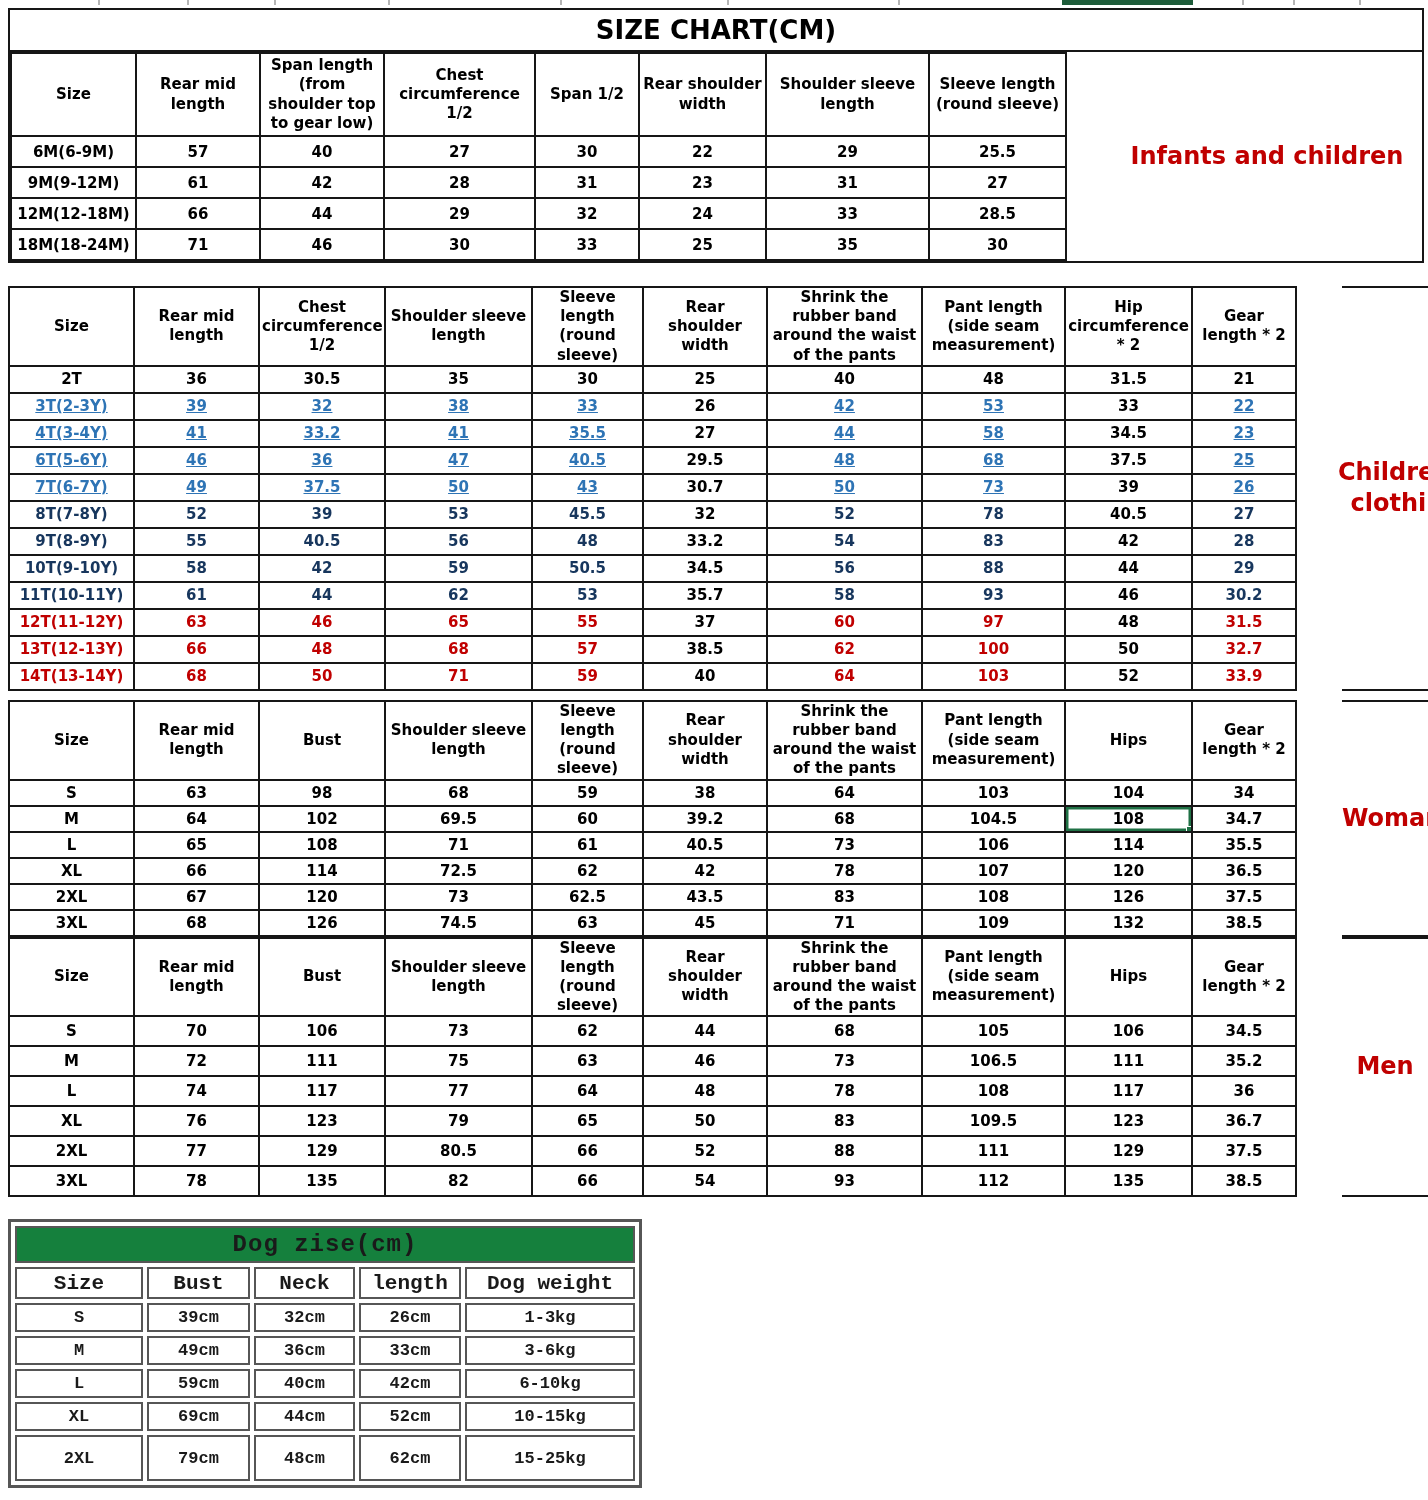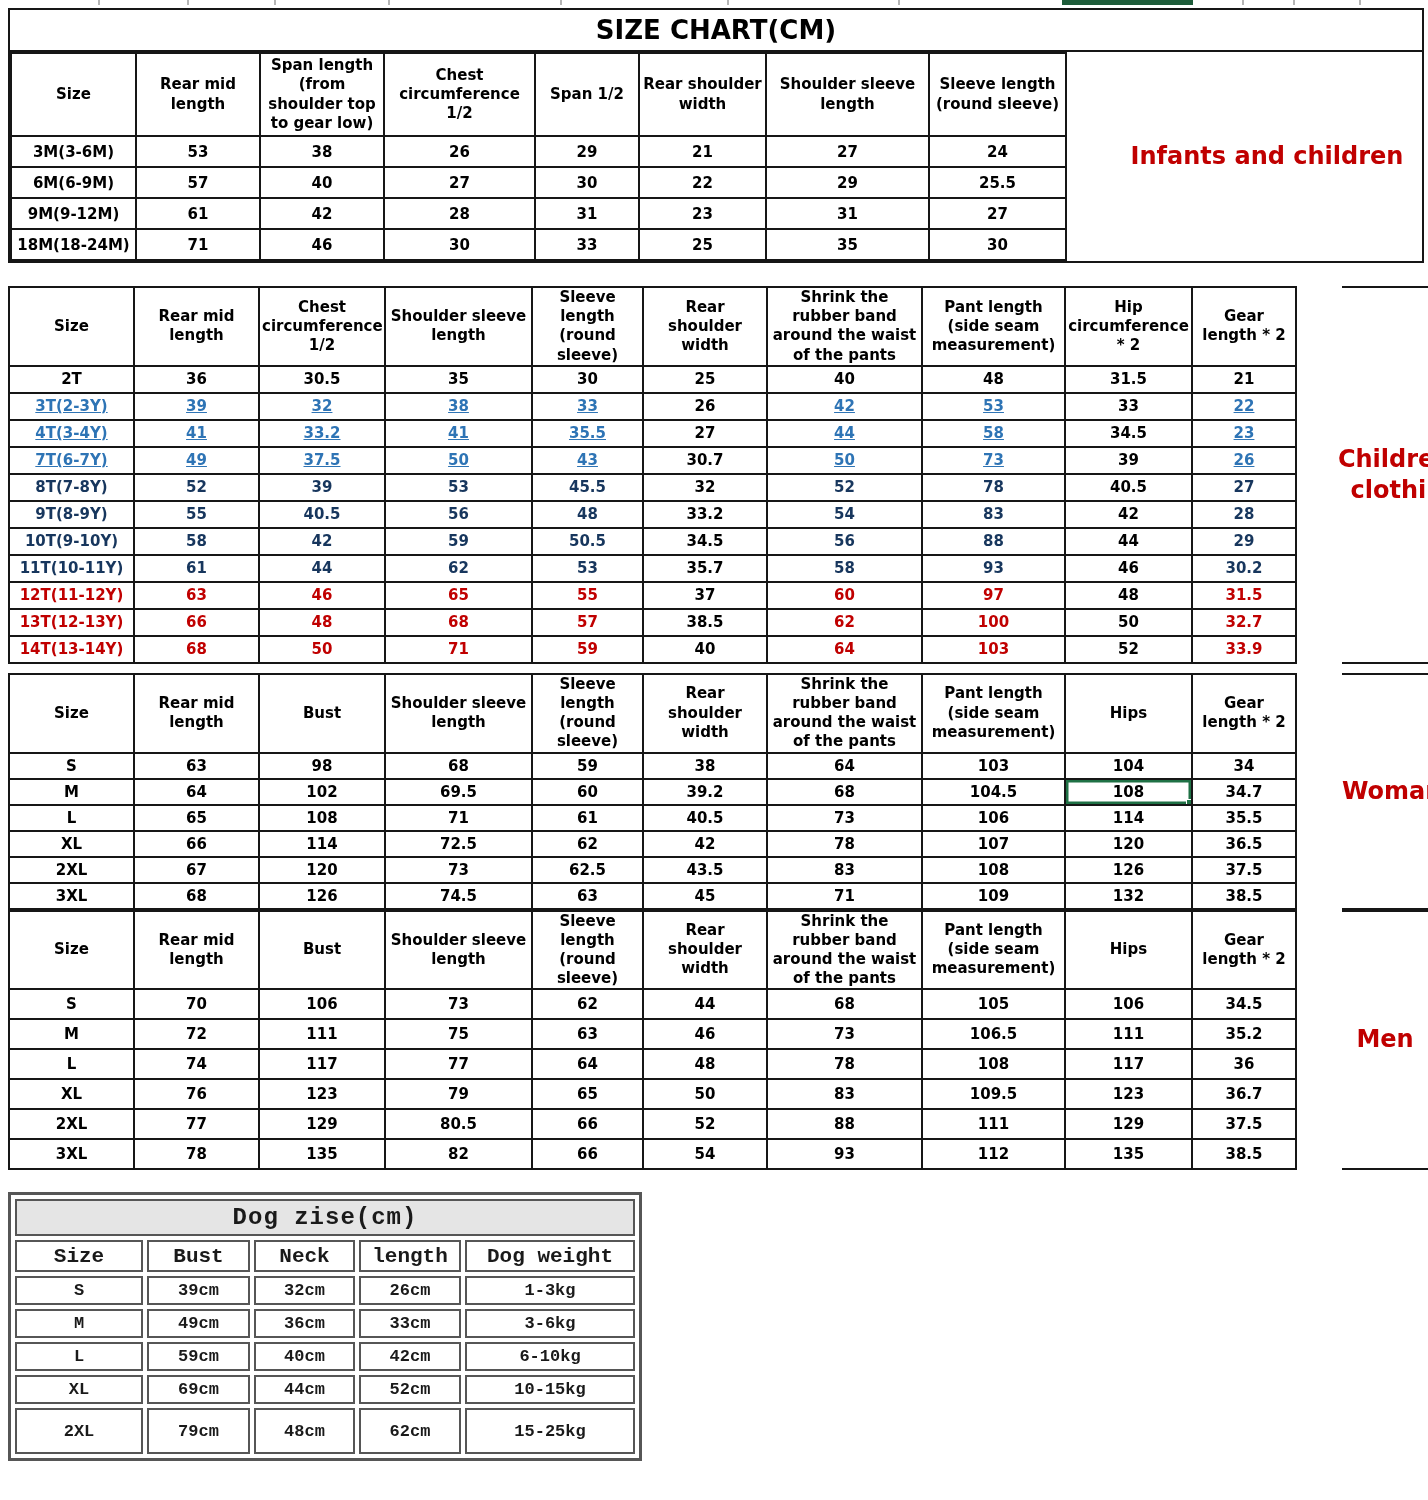--- a/index.html
+++ b/index.html
@@ -53,21 +53,21 @@
   .sel{box-shadow:inset 0 0 0 2.5px var(--c-green);position:relative;}
   .sel::after{content:'';position:absolute;right:-4px;bottom:-4px;width:7px;height:7px;
               background:var(--c-green);border:1px solid #fff;}
 
   
   .blk-dog{margin-top:22px;}
   .t-dog{border-collapse:separate;border-spacing:4px;border:3px solid #565656;
          width:627px;table-layout:fixed;font-family:"Liberation Mono",monospace;background:#fff;}
   .t-dog th,.t-dog td{border:2px solid #565656;text-align:center;vertical-align:middle;
                       font-weight:bold;color:#1a1a1a;padding:0 2px;}
-  .t-dog .dog-title{font-size:24px;height:33px;background:#e5e5e5;letter-spacing:1px;}
+  .t-dog .dog-title{font-size:24px;height:33px;background:#15803d;letter-spacing:1px;}
   .t-dog thead th{font-size:21px;height:28px;}
   .t-dog td{font-size:17px;height:25px;}
   .t-dog tbody tr:last-child td{height:42px;}
 </style>
 </head>
 <body style="--c-black: #000000; --c-blue: #2E74B5; --c-navy: #17365D; --c-red: #C00000; --c-label: #C00000; --c-green: #1F7145; --c-greenbar: #1E5C3A;">
 
 <div class="green-bar"></div>
 <div>
   <div class="tick" style="left:98px"></div>
@@ -105,50 +105,50 @@
               <th>Span length (from shoulder top to gear low)</th>
               <th>Chest circumference 1/2</th>
               <th>Span 1/2</th>
               <th>Rear shoulder width</th>
               <th>Shoulder sleeve length</th>
               <th>Sleeve length (round sleeve)</th>
             </tr>
           </thead>
         <tbody>
             <tr>
-              <td class="c-black">3M(3-6M)</td>
-              <td class="c-black">53</td>
-              <td class="c-black">38</td>
-              <td class="c-black">26</td>
-              <td class="c-black">29</td>
-              <td class="c-black">21</td>
-              <td class="c-black">27</td>
-              <td class="c-black">24</td>
-            </tr>
-            <tr>
               <td class="c-black">6M(6-9M)</td>
               <td class="c-black">57</td>
               <td class="c-black">40</td>
               <td class="c-black">27</td>
               <td class="c-black">30</td>
               <td class="c-black">22</td>
               <td class="c-black">29</td>
               <td class="c-black">25.5</td>
             </tr>
             <tr>
               <td class="c-black">9M(9-12M)</td>
               <td class="c-black">61</td>
               <td class="c-black">42</td>
               <td class="c-black">28</td>
               <td class="c-black">31</td>
               <td class="c-black">23</td>
               <td class="c-black">31</td>
               <td class="c-black">27</td>
             </tr>
             <tr>
+              <td class="c-black">12M(12-18M)</td>
+              <td class="c-black">66</td>
+              <td class="c-black">44</td>
+              <td class="c-black">29</td>
+              <td class="c-black">32</td>
+              <td class="c-black">24</td>
+              <td class="c-black">33</td>
+              <td class="c-black">28.5</td>
+            </tr>
+            <tr>
               <td class="c-black">18M(18-24M)</td>
               <td class="c-black">71</td>
               <td class="c-black">46</td>
               <td class="c-black">30</td>
               <td class="c-black">33</td>
               <td class="c-black">25</td>
               <td class="c-black">35</td>
               <td class="c-black">30</td>
             </tr>
           </tbody>
@@ -218,20 +218,32 @@
             <td class="c-blue">33.2</td>
             <td class="c-blue">41</td>
             <td class="c-blue">35.5</td>
             <td class="c-black">27</td>
             <td class="c-blue">44</td>
             <td class="c-blue">58</td>
             <td class="c-black">34.5</td>
             <td class="c-blue">23</td>
           </tr>
           <tr>
+            <td class="c-blue">6T(5-6Y)</td>
+            <td class="c-blue">46</td>
+            <td class="c-blue">36</td>
+            <td class="c-blue">47</td>
+            <td class="c-blue">40.5</td>
+            <td class="c-black">29.5</td>
+            <td class="c-blue">48</td>
+            <td class="c-blue">68</td>
+            <td class="c-black">37.5</td>
+            <td class="c-blue">25</td>
+          </tr>
+          <tr>
             <td class="c-blue">7T(6-7Y)</td>
             <td class="c-blue">49</td>
             <td class="c-blue">37.5</td>
             <td class="c-blue">50</td>
             <td class="c-blue">43</td>
             <td class="c-black">30.7</td>
             <td class="c-blue">50</td>
             <td class="c-blue">73</td>
             <td class="c-black">39</td>
             <td class="c-blue">26</td>

